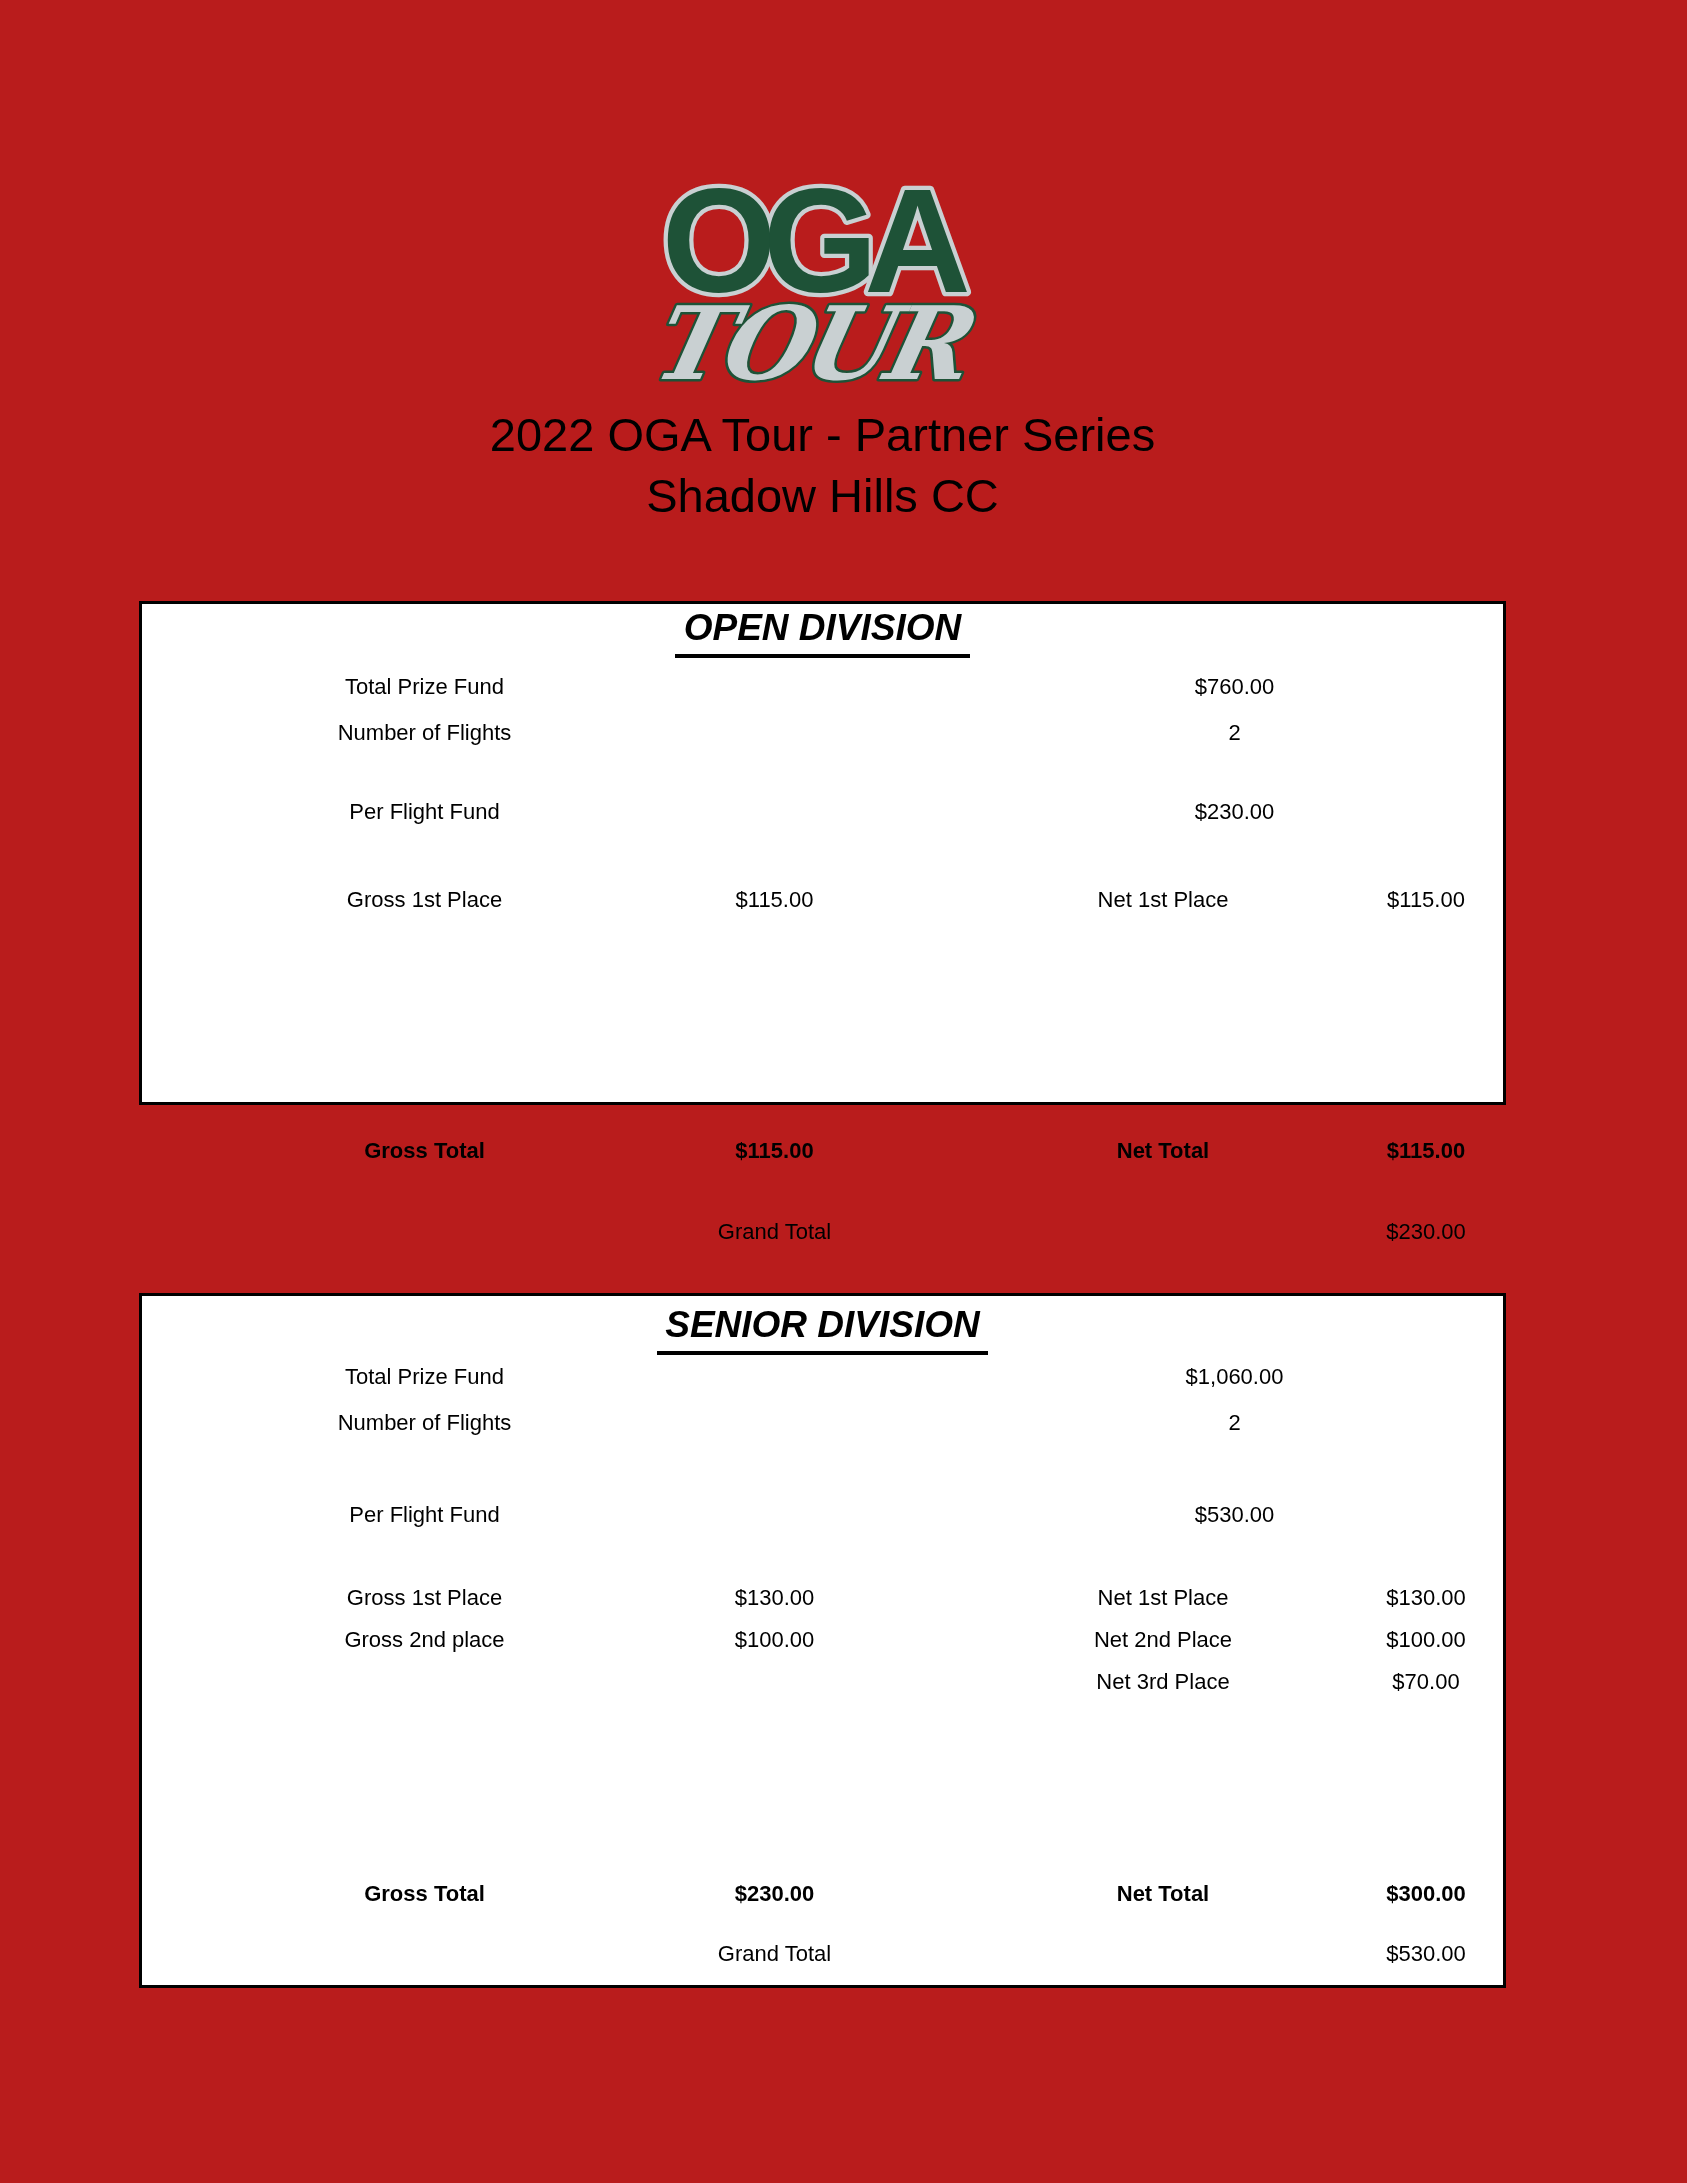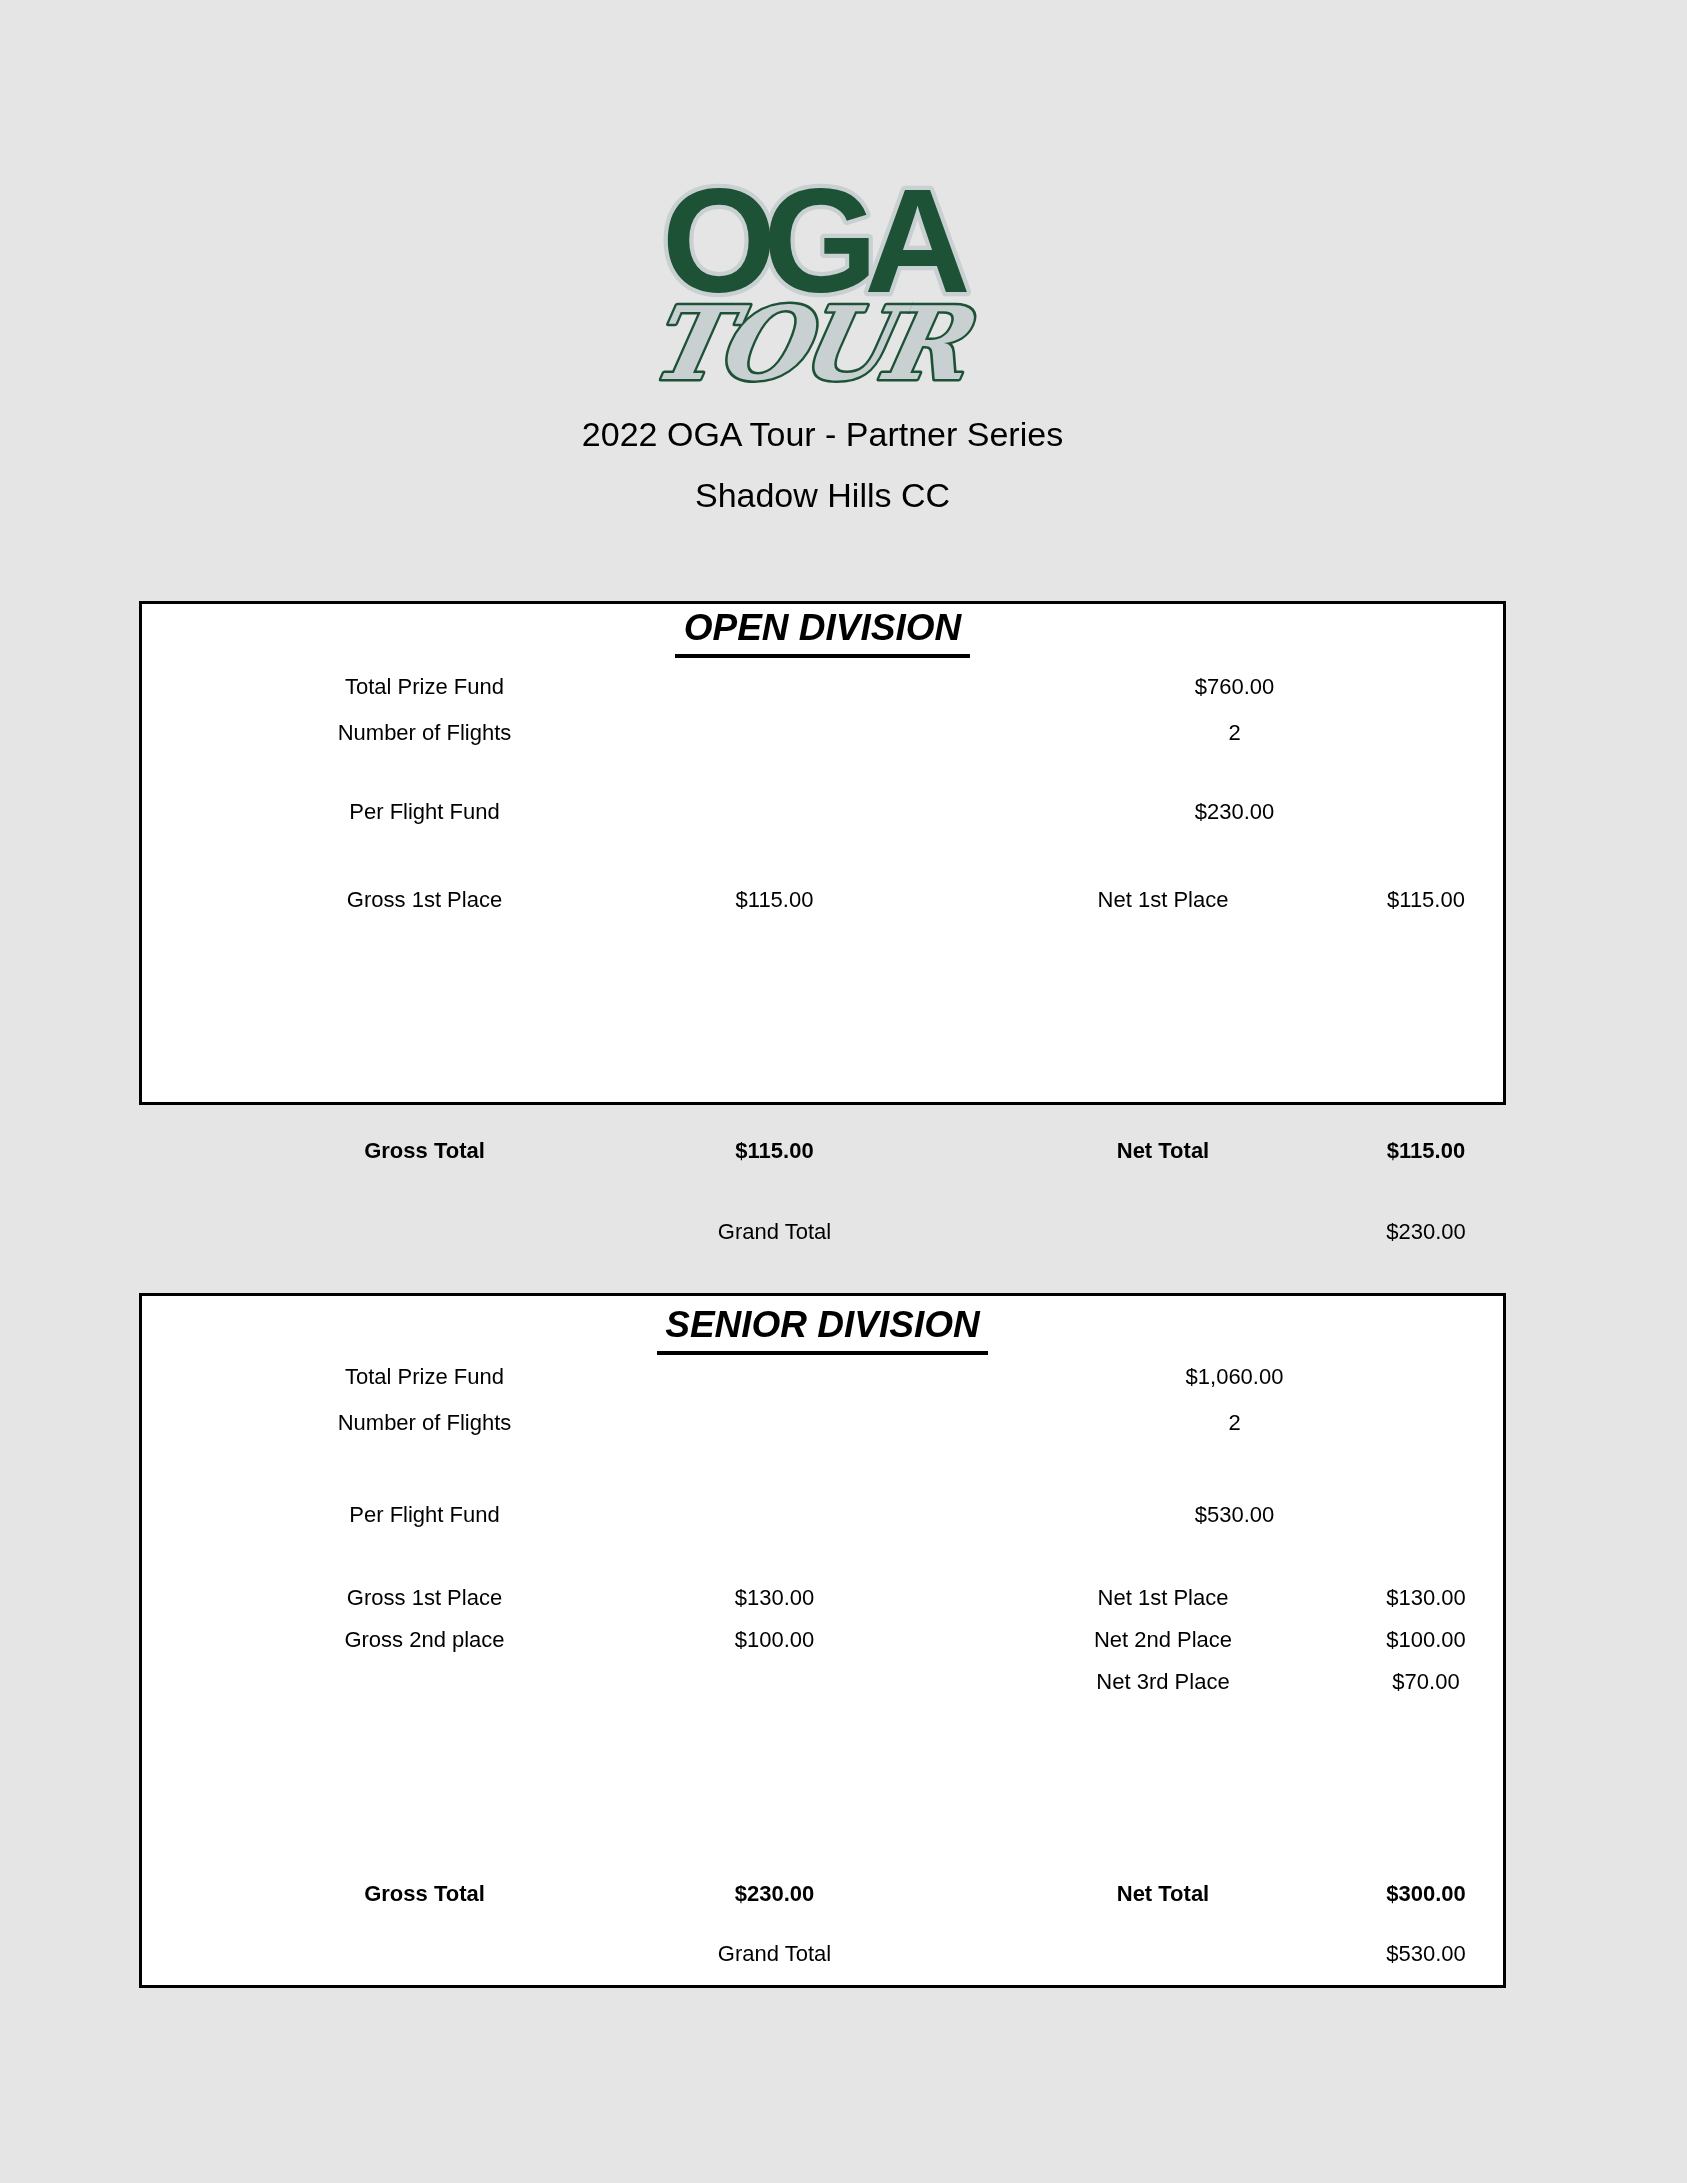--- a/index.html
+++ b/index.html
@@ -1,23 +1,23 @@
 <!DOCTYPE html>
 <html style="font-size:13.5px"><head>
 <meta charset="utf-8">
 <style>
   html,body{margin:0;padding:0;background:#ffffff;}
   .page{
-    position:relative;width:1687px;height:2183px;background:#e5e5e5;
+    position:relative;width:1687px;height:2183px;background:#b91c1c;
     font-family:"Liberation Sans",sans-serif;color:#000;overflow:hidden;
   }
   .logo{position:absolute;left:624px;top:150px;width:371px;height:253px;}
   .title-line{
     position:absolute;left:139px;width:1367px;text-align:center;
-    font-size:34px;line-height:61px;white-space:nowrap;
+    font-size:47px;line-height:61px;white-space:nowrap;
   }
   .title-1{top:404px;}
   .title-2{top:465px;}
   .date-line{
     position:absolute;left:139px;width:1367px;text-align:center;
     font-size:39px;line-height:51px;top:554px;white-space:nowrap;
   }
   .division-box{
     position:absolute;left:139px;width:1367px;border:3.4px solid #000;
     background:#fff;box-sizing:border-box;

